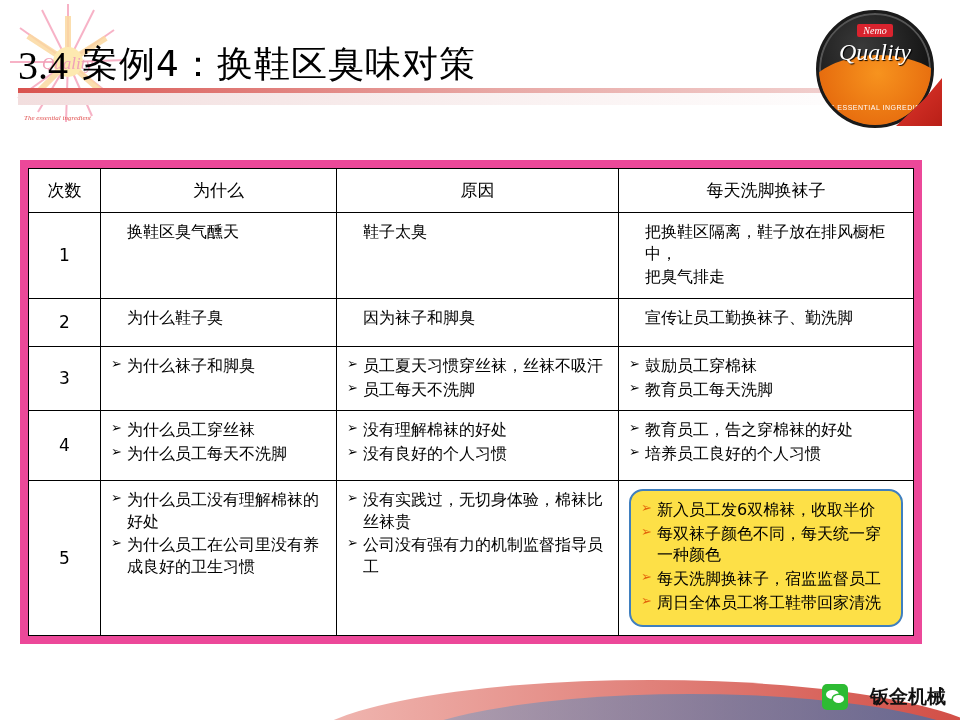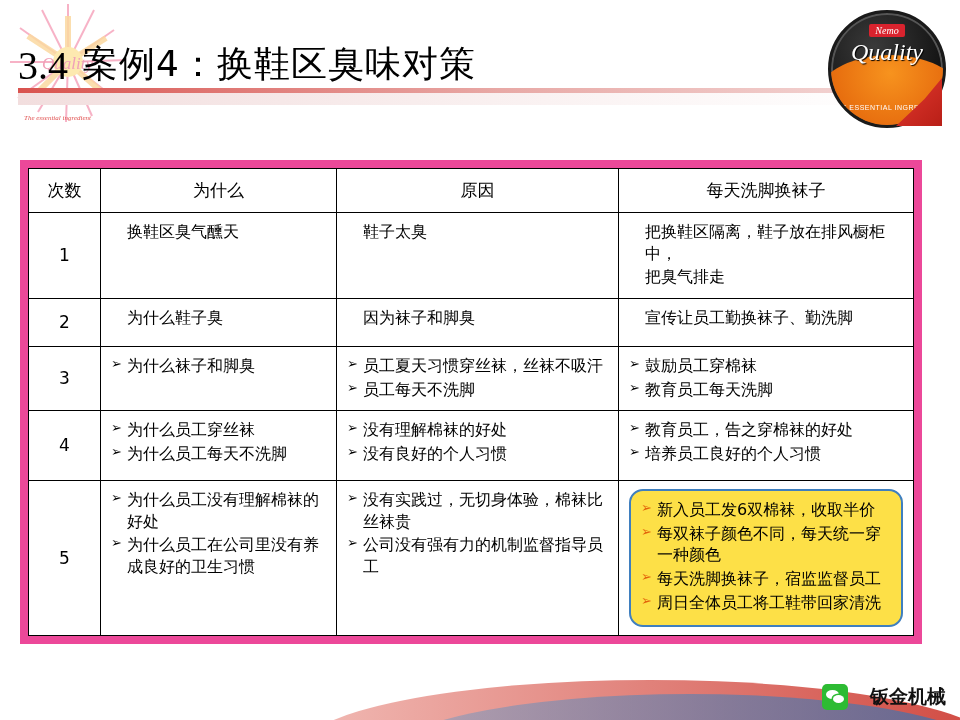--- a/index.html
+++ b/index.html
@@ -94,21 +94,21 @@
   
   .quality-badge {
     position: absolute;
     right: 18px;
     top: 8px;
     width: 134px;
     height: 118px;
   }
   .badge-circle {
     position: absolute;
-    left: 20px; top: 2px;
+    left: 8px; top: 2px;
     width: 112px; height: 112px;
     border-radius: 50%;
     background: radial-gradient(circle at 38% 30%, #3a3a3a 0%, #121212 70%, #000 100%);
     border: 3px solid #1a1a1a;
     box-shadow: 0 0 0 2px #555 inset;
     overflow: hidden;
   }
   .badge-orange {
     position: absolute;
     left: -16px; top: 42px;

